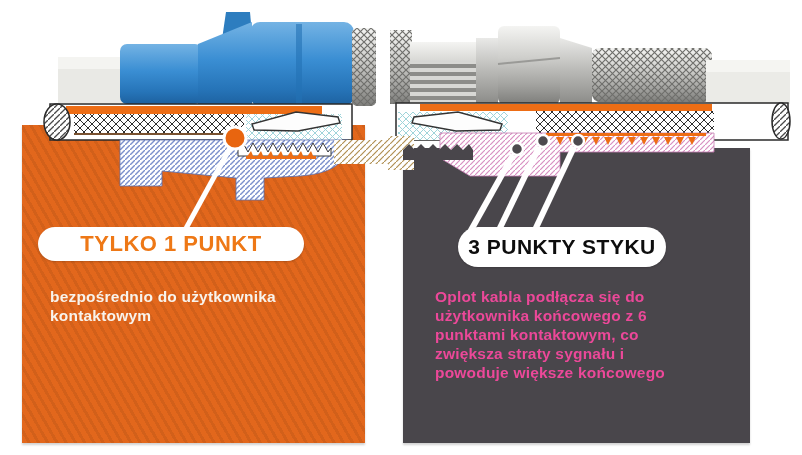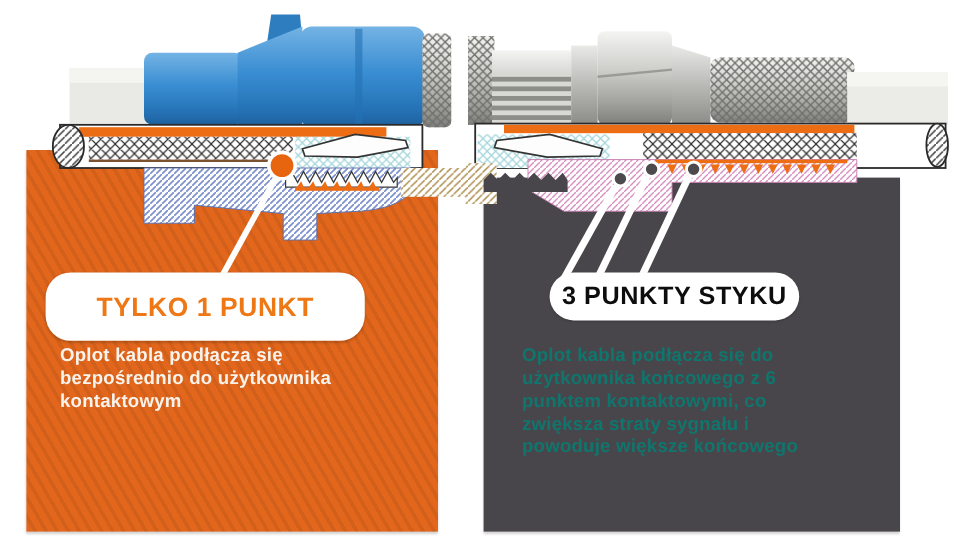--- a/index.html
+++ b/index.html
@@ -26,29 +26,29 @@
   }
   
   .art{position:absolute;left:0;top:0;z-index:2;}
   
   .pill{
     position:absolute;z-index:3;background:#ffffff;border-radius:21px;
     display:flex;align-items:center;justify-content:center;
     font-weight:bold;letter-spacing:0.5px;
     box-shadow:0 1px 2px rgba(0,0,0,0.18);
   }
-  .pill-left{left:38px;top:227px;width:266px;height:57px;color:#ee7816;font-size:22px;}
+  .pill-left{left:38px;top:227px;width:266px;height:34px;color:#ee7816;font-size:22px;}
   .pill-right{left:458px;top:227px;width:208px;height:40px;color:#0d0d0d;font-size:21px;align-items:center;}
   
   .desc{
     position:absolute;z-index:3;font-size:15.5px;line-height:19px;
     font-weight:bold;letter-spacing:0.2px;
   }
   .desc-left{left:50px;top:287px;width:305px;color:#f8f3ec;}
-  .desc-right{left:435px;top:287px;width:305px;color:#0f766e;}
+  .desc-right{left:435px;top:287px;width:305px;color:#ec4899;}
   .desc span{display:block;}
 </style>
 </head>
 <body>
 
 <div class="stage">
 
   <div class="panel panel-left"></div>
   <div class="panel panel-right"></div>
 
@@ -171,25 +171,24 @@
   </svg>
 
   <div class="pill pill-left">
     <span>TYLKO 1 PUNKT</span>
   </div>
   <div class="pill pill-right">
     <span>3 PUNKTY STYKU</span>
   </div>
 
   <div class="desc desc-left">
-    <span>Oplot kabla podłącza się</span>
     <span>bezpośrednio do użytkownika</span>
     <span>kontaktowym</span>
   </div>
   <div class="desc desc-right">
     <span>Oplot kabla podłącza się do</span>
     <span>użytkownika końcowego z 6</span>
-    <span>punktem kontaktowymi, co</span>
+    <span>punktami kontaktowym, co</span>
     <span>zwiększa straty sygnału i</span>
     <span>powoduje większe końcowego</span>
   </div>
 
 </div>
 
 </body></html>

